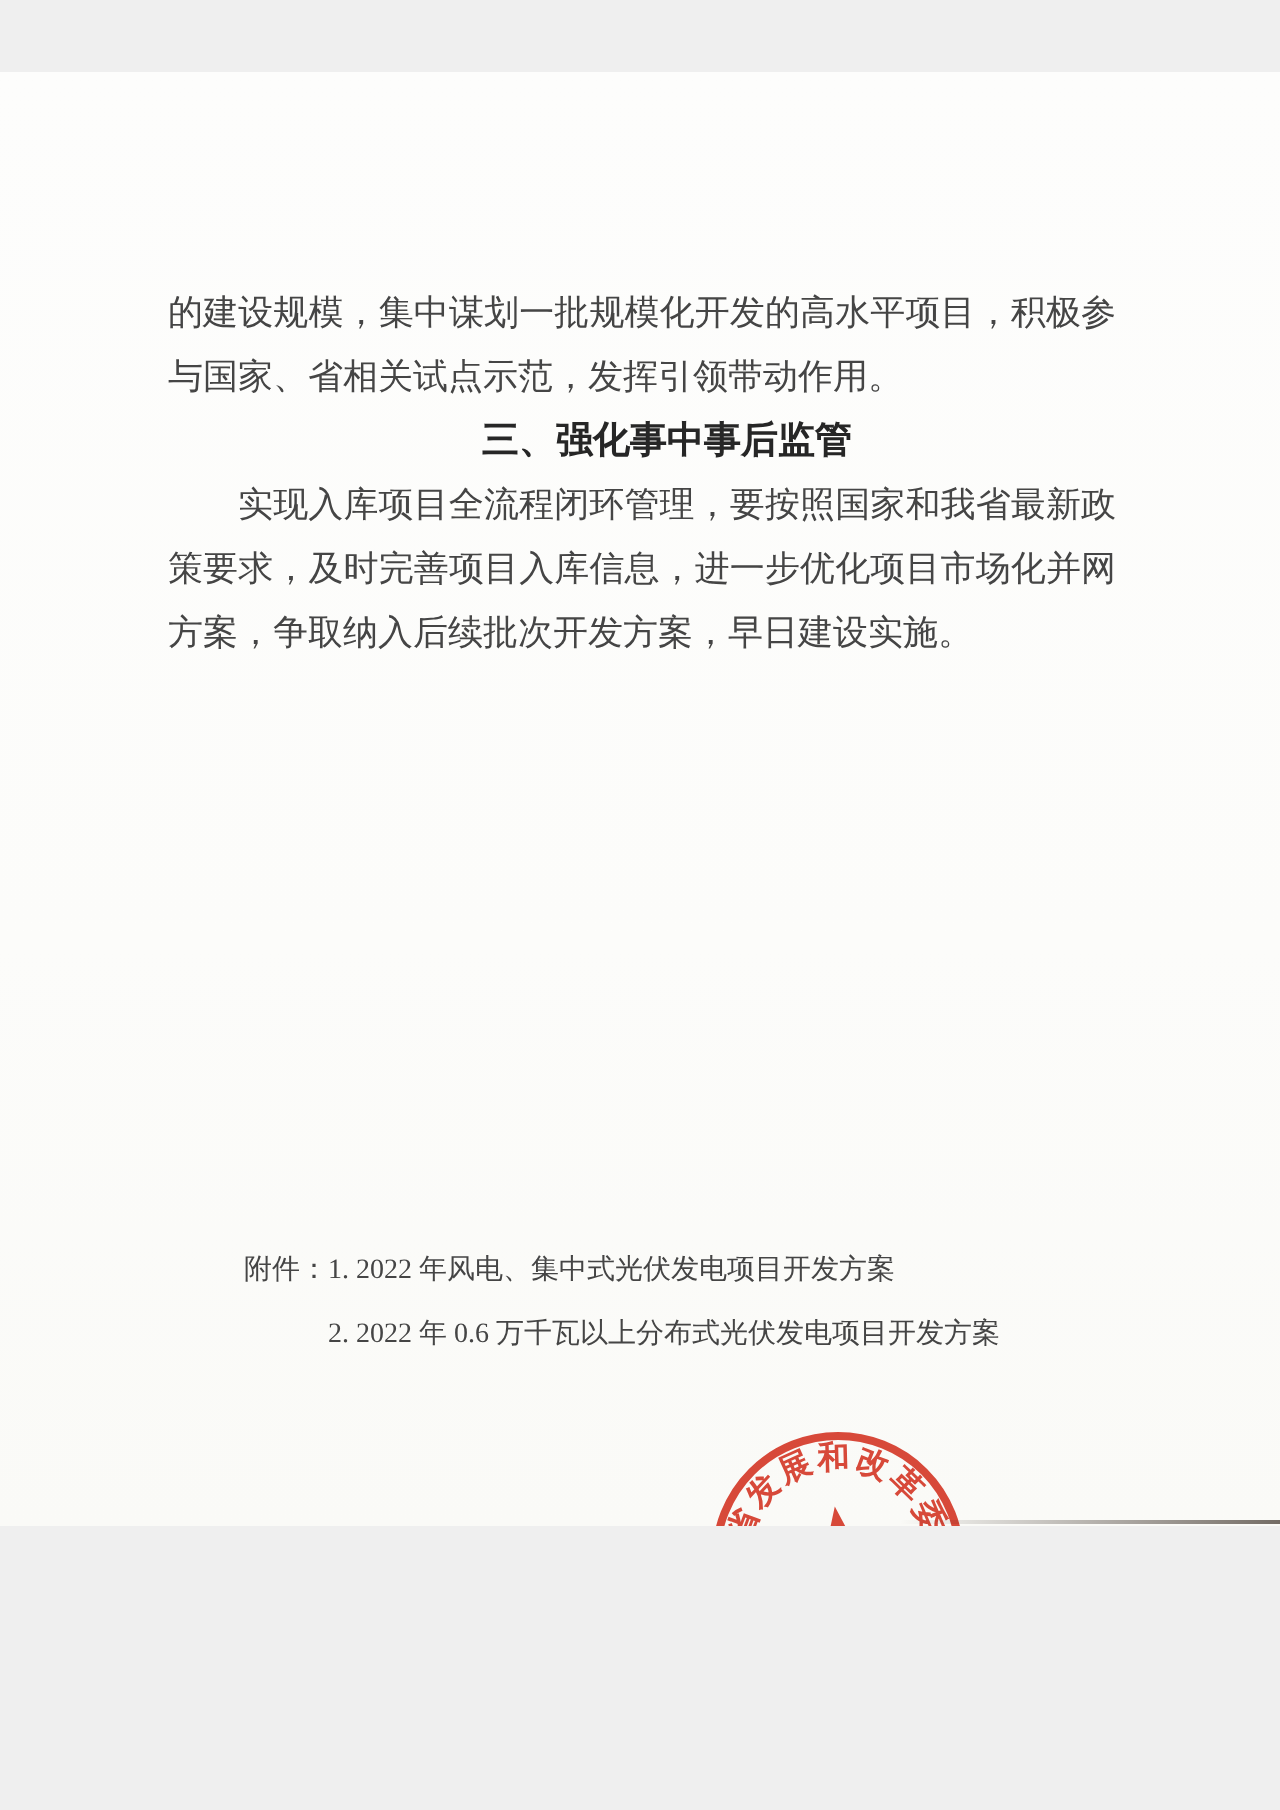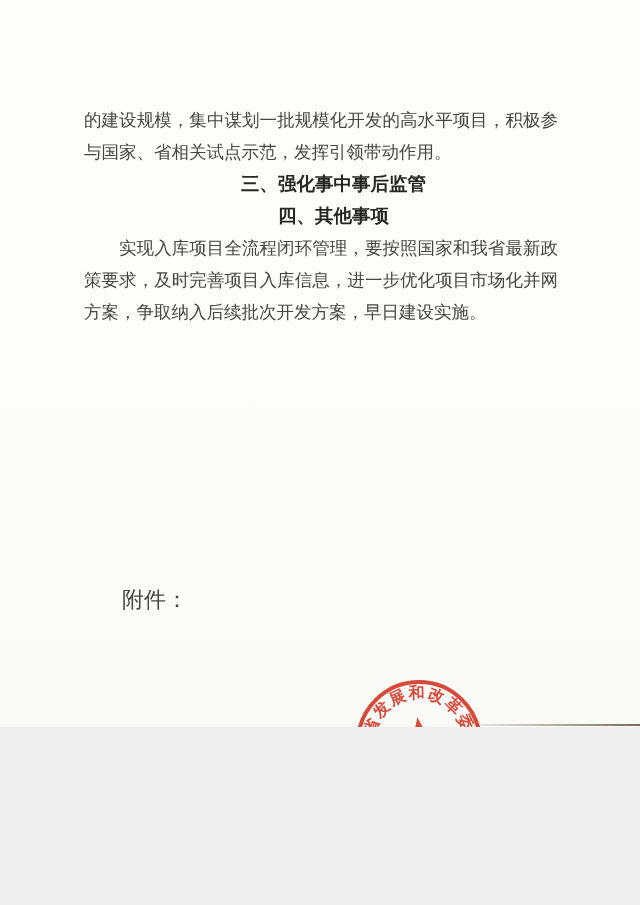--- a/index.html
+++ b/index.html
@@ -4,20 +4,21 @@
 <style>
   html,body{margin:0;padding:0;}
   body{
     width:640px;height:905px;
     background:#efefef;
     font-family:"Liberation Serif","DejaVu Serif",serif;
   }
   .page{
     position:relative;width:640px;height:727px;overflow:hidden;
     background:linear-gradient(180deg,#fdfdfc 0%,#fcfcfa 60%,#fafaf7 100%);
+    margin-top:36px;
   }
   
   .doc{
     position:absolute;left:84px;top:104px;width:474px;
     color:#454545;
     font-size:17.5px;line-height:32px;
     text-align:justify;
   }
   .doc p{margin:0;}
   p.indent{text-indent:2em;}
@@ -26,21 +27,21 @@
     font-family:"Liberation Sans","DejaVu Sans",sans-serif;
     font-weight:700;
     font-size:18.5px;line-height:32px;
     color:#262626;
     text-align:center;
   }
   
   .attachments{
     position:absolute;left:122px;top:584px;
     display:flex;align-items:flex-start;
-    color:#454545;font-size:22px;line-height:32px;
+    color:#454545;font-size:14px;line-height:32px;
   }
   .att-label{white-space:nowrap;}
   .att-items{width:388px;}
   .att-item{padding-left:21px;text-indent:-21px;text-align:left;}
   
   .date{
     position:absolute;left:345px;top:740px;z-index:1;
     color:#3c3c3c;font-size:17.5px;line-height:32px;white-space:nowrap;
   }
   
@@ -67,27 +68,30 @@
 <body>
 
 <div class="page">
 
   <main class="doc">
     <p class="body-text">的建设规模，集中谋划一批规模化开发的高水平项目，积极参与国家、省相关试点示范，发挥引领带动作用。</p>
 
     <h2 class="heading">三、强化事中事后监管</h2>
 
 
-    <h2 class="heading">四、其他事项</h2>
 
     <p class="body-text indent">实现入库项目全流程闭环管理，要按照国家和我省最新政策要求，及时完善项目入库信息，进一步优化项目市场化并网方案，争取纳入后续批次开发方案，早日建设实施。</p>
   </main>
 
   <div class="attachments">
     <span class="att-label">附件：</span>
+    <div class="att-items">
+      <div class="att-item">1. 2022 年风电、集中式光伏发电项目开发方案</div>
+      <div class="att-item">2. 2022 年 0.6 万千瓦以上分布式光伏发电项目开发方案</div>
+    </div>
   </div>
 
   <div class="date">2022 年 10 月 20 日</div>
 
   <svg class="seal" width="132" height="132" viewBox="0 0 132 132">
     <circle cx="66" cy="66" r="61" fill="none" stroke-width="4" stroke="#d93a2a"></circle>
     <path id="sealArc" d="M 30.1 93.1 A 45 45 0 1 1 101.9 93.1" fill="none"></path>
     <text class="seal-text" fill="#d93a2a">
       <textPath href="#sealArc" startOffset="0" textLength="197" lengthAdjust="spacing">河南省发展和改革委员会</textPath>
     </text>

